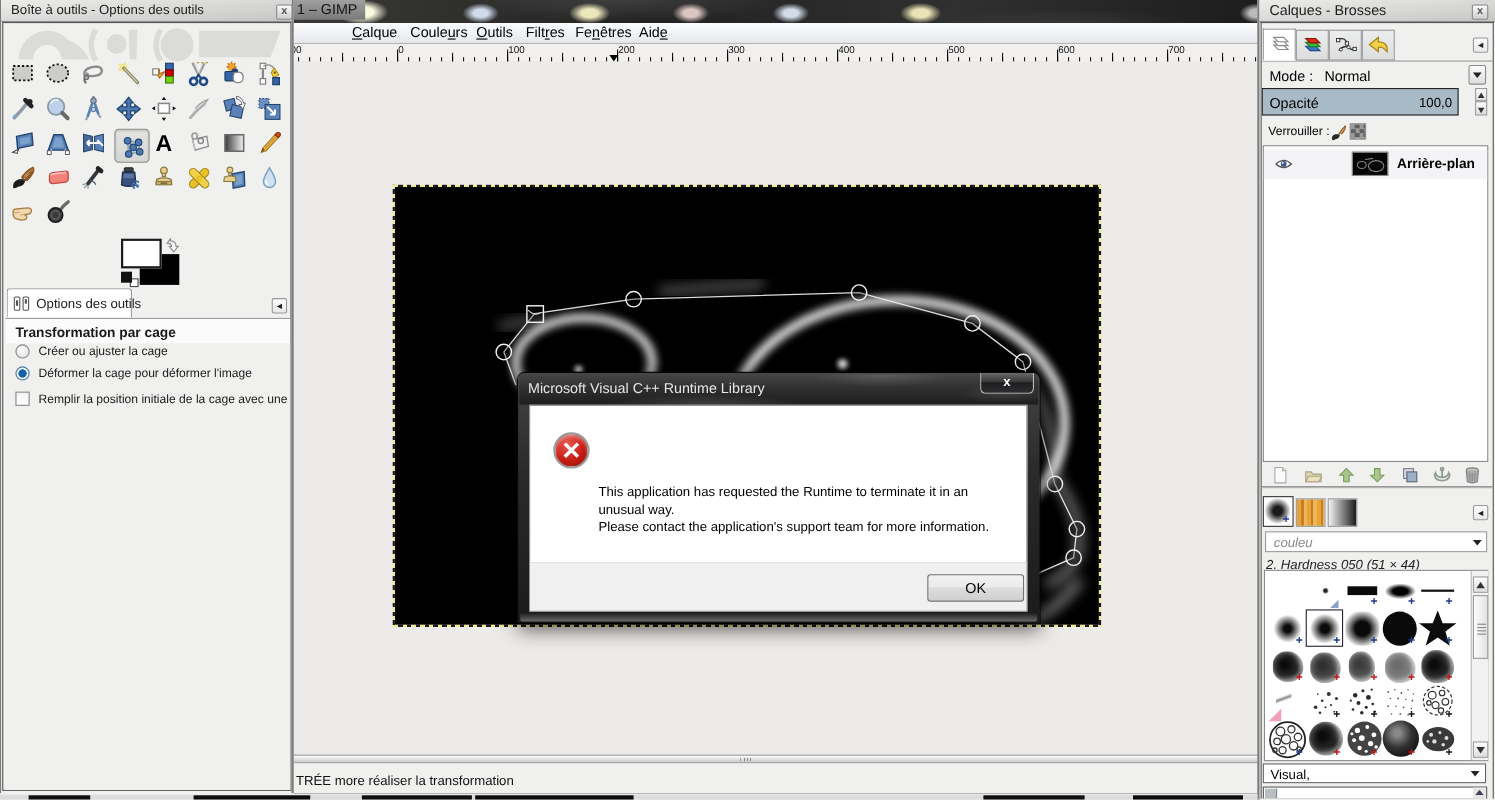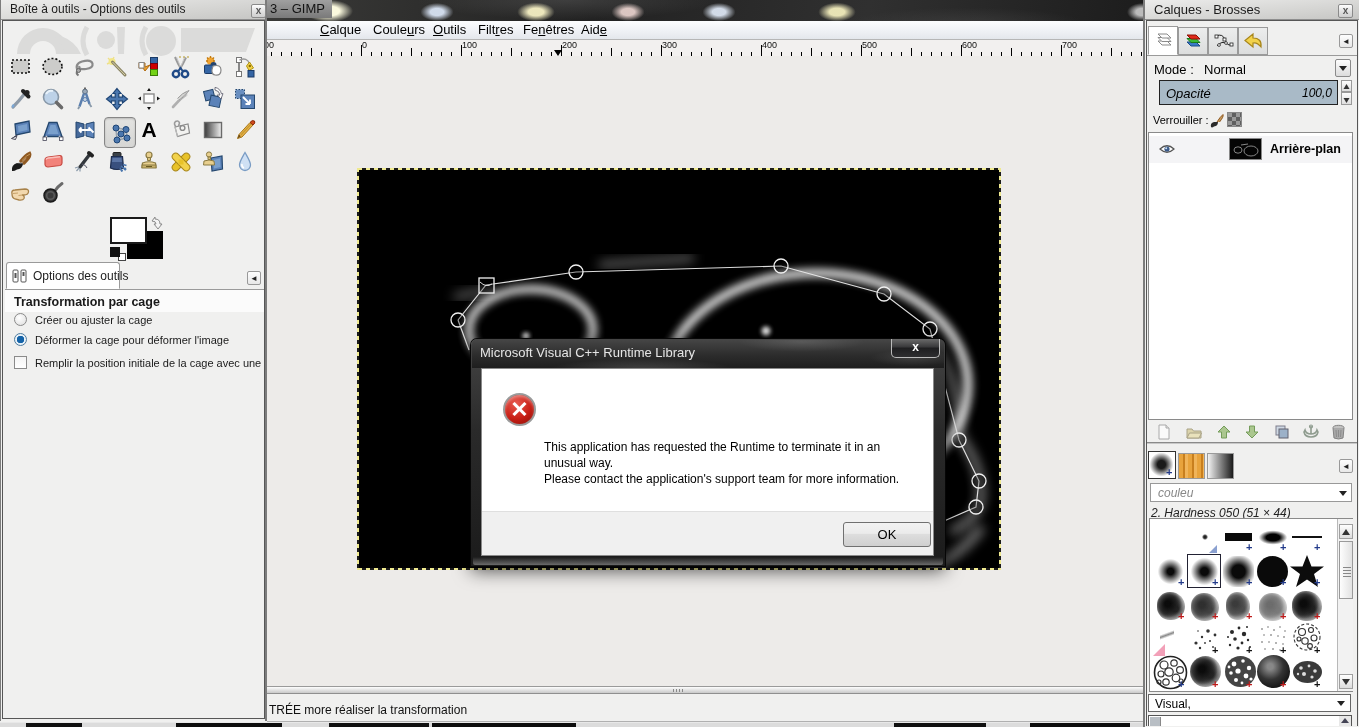--- a/index.html
+++ b/index.html
@@ -89,21 +89,21 @@
 .grunge{position:absolute;width:28px;height:28px;border-radius:46% 54% 50% 48%;background:
  radial-gradient(circle at 38% 42%,rgba(10,10,10,.98) 12%,rgba(30,30,30,.8) 38%,rgba(0,0,0,0) 60%),
  radial-gradient(circle at 66% 60%,rgba(20,20,20,.9) 12%,rgba(0,0,0,0) 58%),
  radial-gradient(circle at 55% 28%,rgba(40,40,40,.8) 10%,rgba(0,0,0,0) 48%),
  radial-gradient(circle at 30% 68%,rgba(30,30,30,.8) 10%,rgba(0,0,0,0) 50%);}
 </style></head>
 <body>
 
 <div class="abs" id="gimpwin">
   <div class="abs" id="gtitle">
-      <span class="abs ttext">3 – GIMP</span>
+      <span class="abs ttext">1 – GIMP</span>
     </div>
   <div class="abs" id="gmenu">
     <span class="mi" style="left:11px;"><span style="text-decoration:underline">C</span>alque</span>
     <span class="mi" style="left:64px;">Coule<span style="text-decoration:underline">u</span>rs</span>
     <span class="mi" style="left:124px;"><span style="text-decoration:underline">O</span>utils</span>
     <span class="mi" style="left:169px;">Filt<span style="text-decoration:underline">r</span>es</span>
     <span class="mi" style="left:214px;">Fe<span style="text-decoration:underline">n</span>êtres</span>
     <span class="mi" style="left:272px;">Aid<span style="text-decoration:underline">e</span></span>
   </div>
   <div class="abs" id="gruler">
@@ -484,21 +484,21 @@
       </div>
     <div class="collbtn" style="left:192px;top:13px;">◄</div>
     <div class="abs" style="left:0;top:34px;width:212px;height:1px;background:#9a9a9a;"></div>
 
     <span class="abs" style="left:7px;top:41px;font-size:13px;">Mode :</span>
     <span class="abs" style="left:57px;top:41px;font-size:13px;">Normal</span>
     <div class="abs" style="left:188px;top:38px;width:16px;height:18px;border:1px solid #8a8a8a;border-radius:2px;background:linear-gradient(#fdfdfd,#dcdcdc);">
         <div class="arrowdown" style="left:3px;top:6px;"></div>
       </div>
 
-    <div class="abs" style="left:12px;top:59px;width:179px;height:25px;background:#a9bac7;border:1px solid #222;font-style:italic;">
+    <div class="abs" style="left:0;top:59px;width:179px;height:25px;background:#a9bac7;border:1px solid #222;">
       <span class="abs" style="left:6px;top:5px;font-size:13px;">Opacité</span>
       <span class="abs" style="right:5px;top:5px;font-size:12px;">100,0</span>
     </div>
     <div class="spin" style="left:194px;top:59px;height:12px;">
         <svg width="9" height="10" viewBox="0 0 9 10" style="position:absolute;left:0;top:1px;">
           <path d="M4.5 2 L7.5 7 L1.5 7 Z" fill="#333"></path>
         </svg>
       </div>
     <div class="spin" style="left:194px;top:71px;height:13px;">
         <svg width="9" height="10" viewBox="0 0 9 10" style="position:absolute;left:0;top:2px;">

